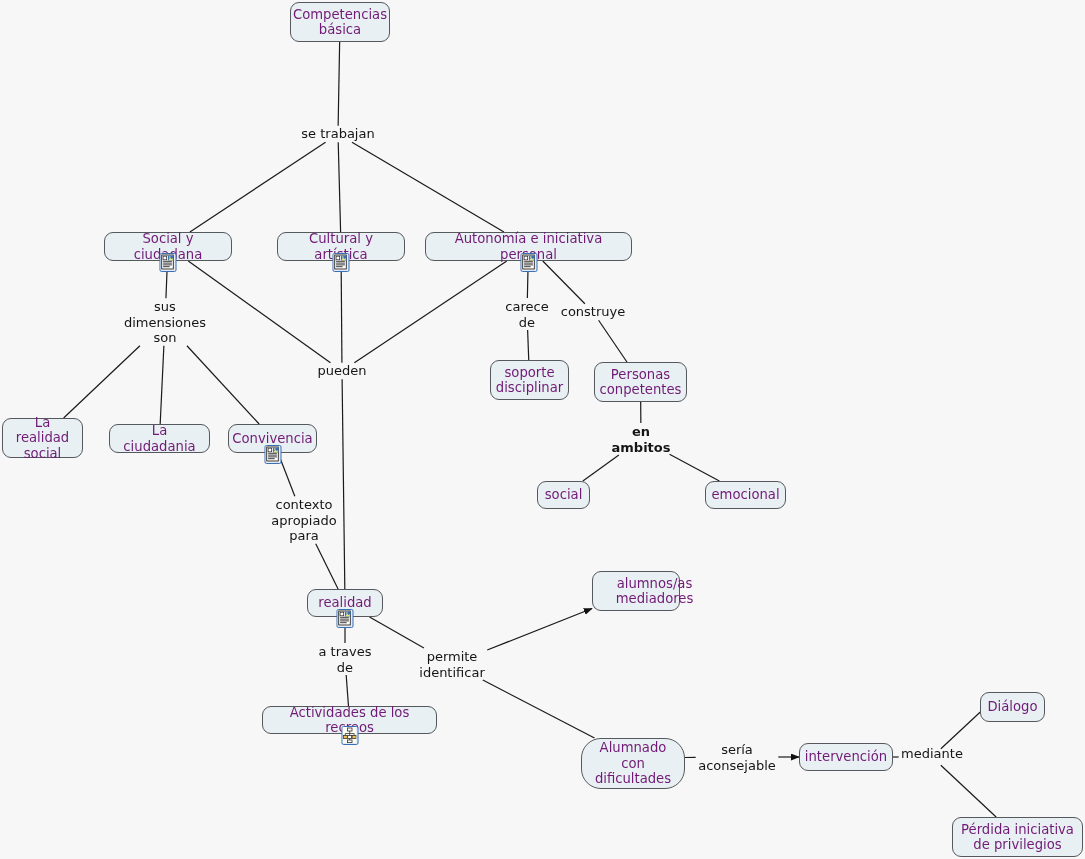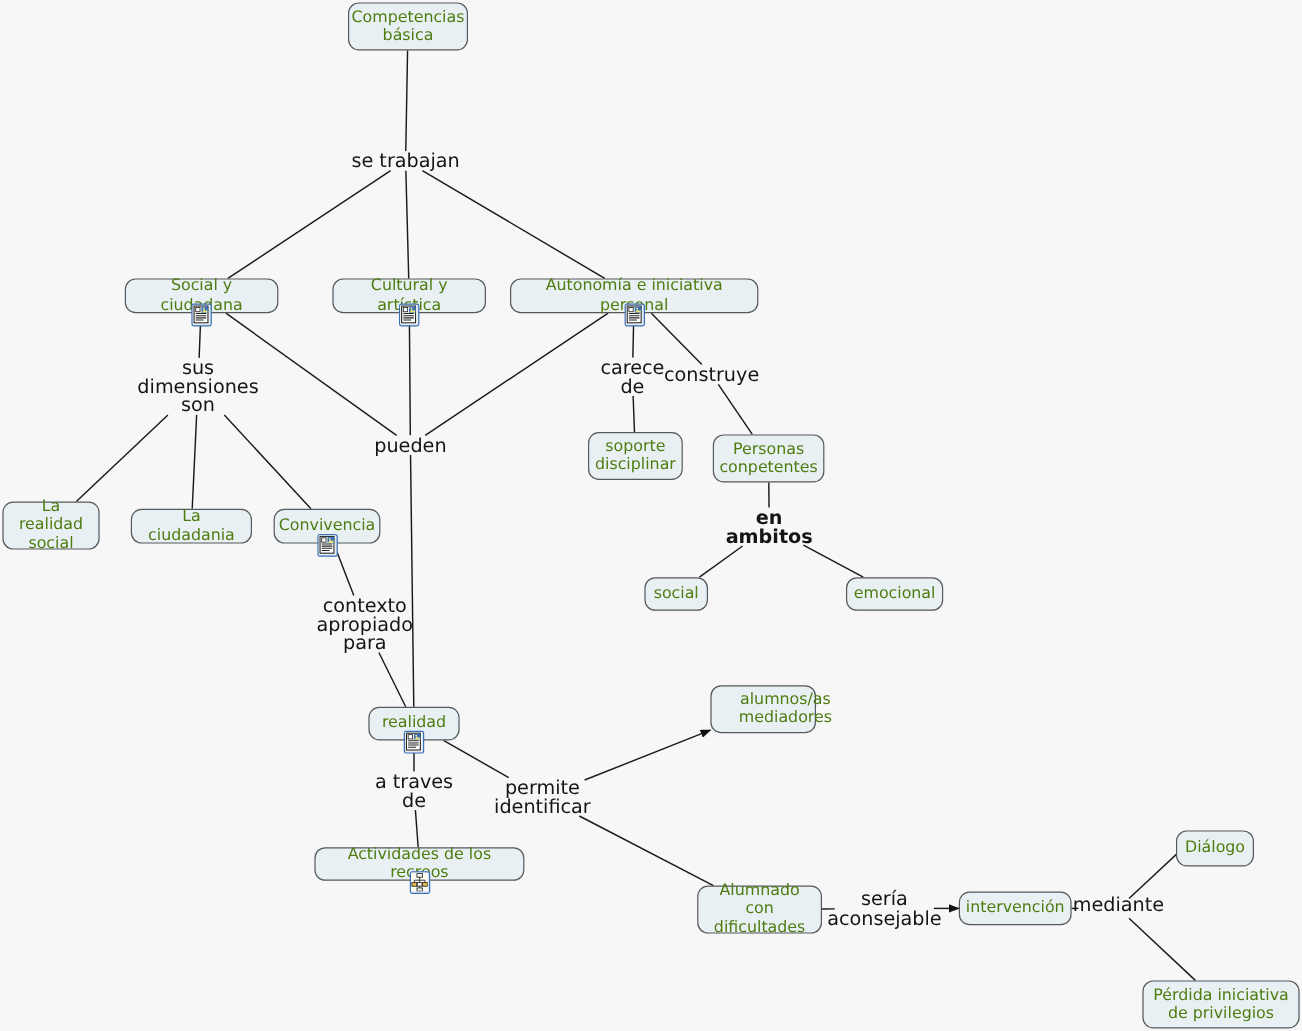--- a/index.html
+++ b/index.html
@@ -33,29 +33,29 @@
     box-sizing: border-box;
     background: #e9f0f3;
     border: 1.4px solid #55585c;
     border-radius: 9px;
     display: flex;
     align-items: center;
     justify-content: center;
     text-align: center;
     font-size: 13.2px;
     line-height: 15.5px;
-    color: #4d7c0f;
+    color: #701a75;
     padding: 2px 7px;
     white-space: pre-line;
     box-shadow: 0 0 0 0 rgba(0,0,0,0);
   }
   .link-label {
     position: absolute;
     text-align: center;
-    font-size: 16px;
+    font-size: 13px;
     line-height: 15.5px;
     color: #151515;
     white-space: pre-line;
     background: transparent;
     transform: translate(-50%, -50%);
     pointer-events: none;
   }
   .res-icon {
     position: absolute;
     width: 17px;
@@ -212,21 +212,21 @@
           <line x1="2.8" y1="6.5" x2="2.8" y2="8.5" stroke="#333" stroke-width="0.8"></line>
           <line x1="7.2" y1="6.5" x2="7.2" y2="8.5" stroke="#333" stroke-width="0.8"></line>
           <line x1="11.6" y1="6.5" x2="11.6" y2="8.5" stroke="#333" stroke-width="0.8"></line>
           <rect x="0.8" y="8.5" width="4" height="3" fill="#f2c14e" stroke="#333" stroke-width="0.8"></rect>
           <rect x="5.2" y="8.5" width="4" height="3" fill="#fff" stroke="#333" stroke-width="0.8"></rect>
           <rect x="9.6" y="8.5" width="4" height="3" fill="#f2c14e" stroke="#333" stroke-width="0.8"></rect>
           <line x1="7.2" y1="11.5" x2="7.2" y2="13" stroke="#333" stroke-width="0.8"></line>
           <rect x="5" y="13" width="4.5" height="2.6" fill="#fff" stroke="#333" stroke-width="0.8"></rect>
         </svg>
       </span>
-      <div class="node" style="left: 581px; top: 738px; width: 104px; height: 40px;"><span>Alumnado con
+      <div class="node" style="left: 581px; top: 738px; width: 104px; height: 51px; border-radius: 20px;"><span>Alumnado con
 dificultades</span></div>
       <div class="node" style="left: 799px; top: 743px; width: 94px; height: 28px;"><span>intervención</span></div>
       <div class="node" style="left: 980px; top: 667px; width: 65px; height: 30px; margin-top: 25px;"><span>Diálogo</span></div>
       <div class="node" style="left: 952px; top: 817px; width: 131px; height: 40px;"><span>Pérdida iniciativa
 de privilegios</span></div>
     </div>
   <div id="labels-group">
       <div class="link-label" style="left: 338px; top: 134px;">se trabajan</div>
       <div class="link-label" style="left: 165px; top: 322px;">sus
 dimensiones

